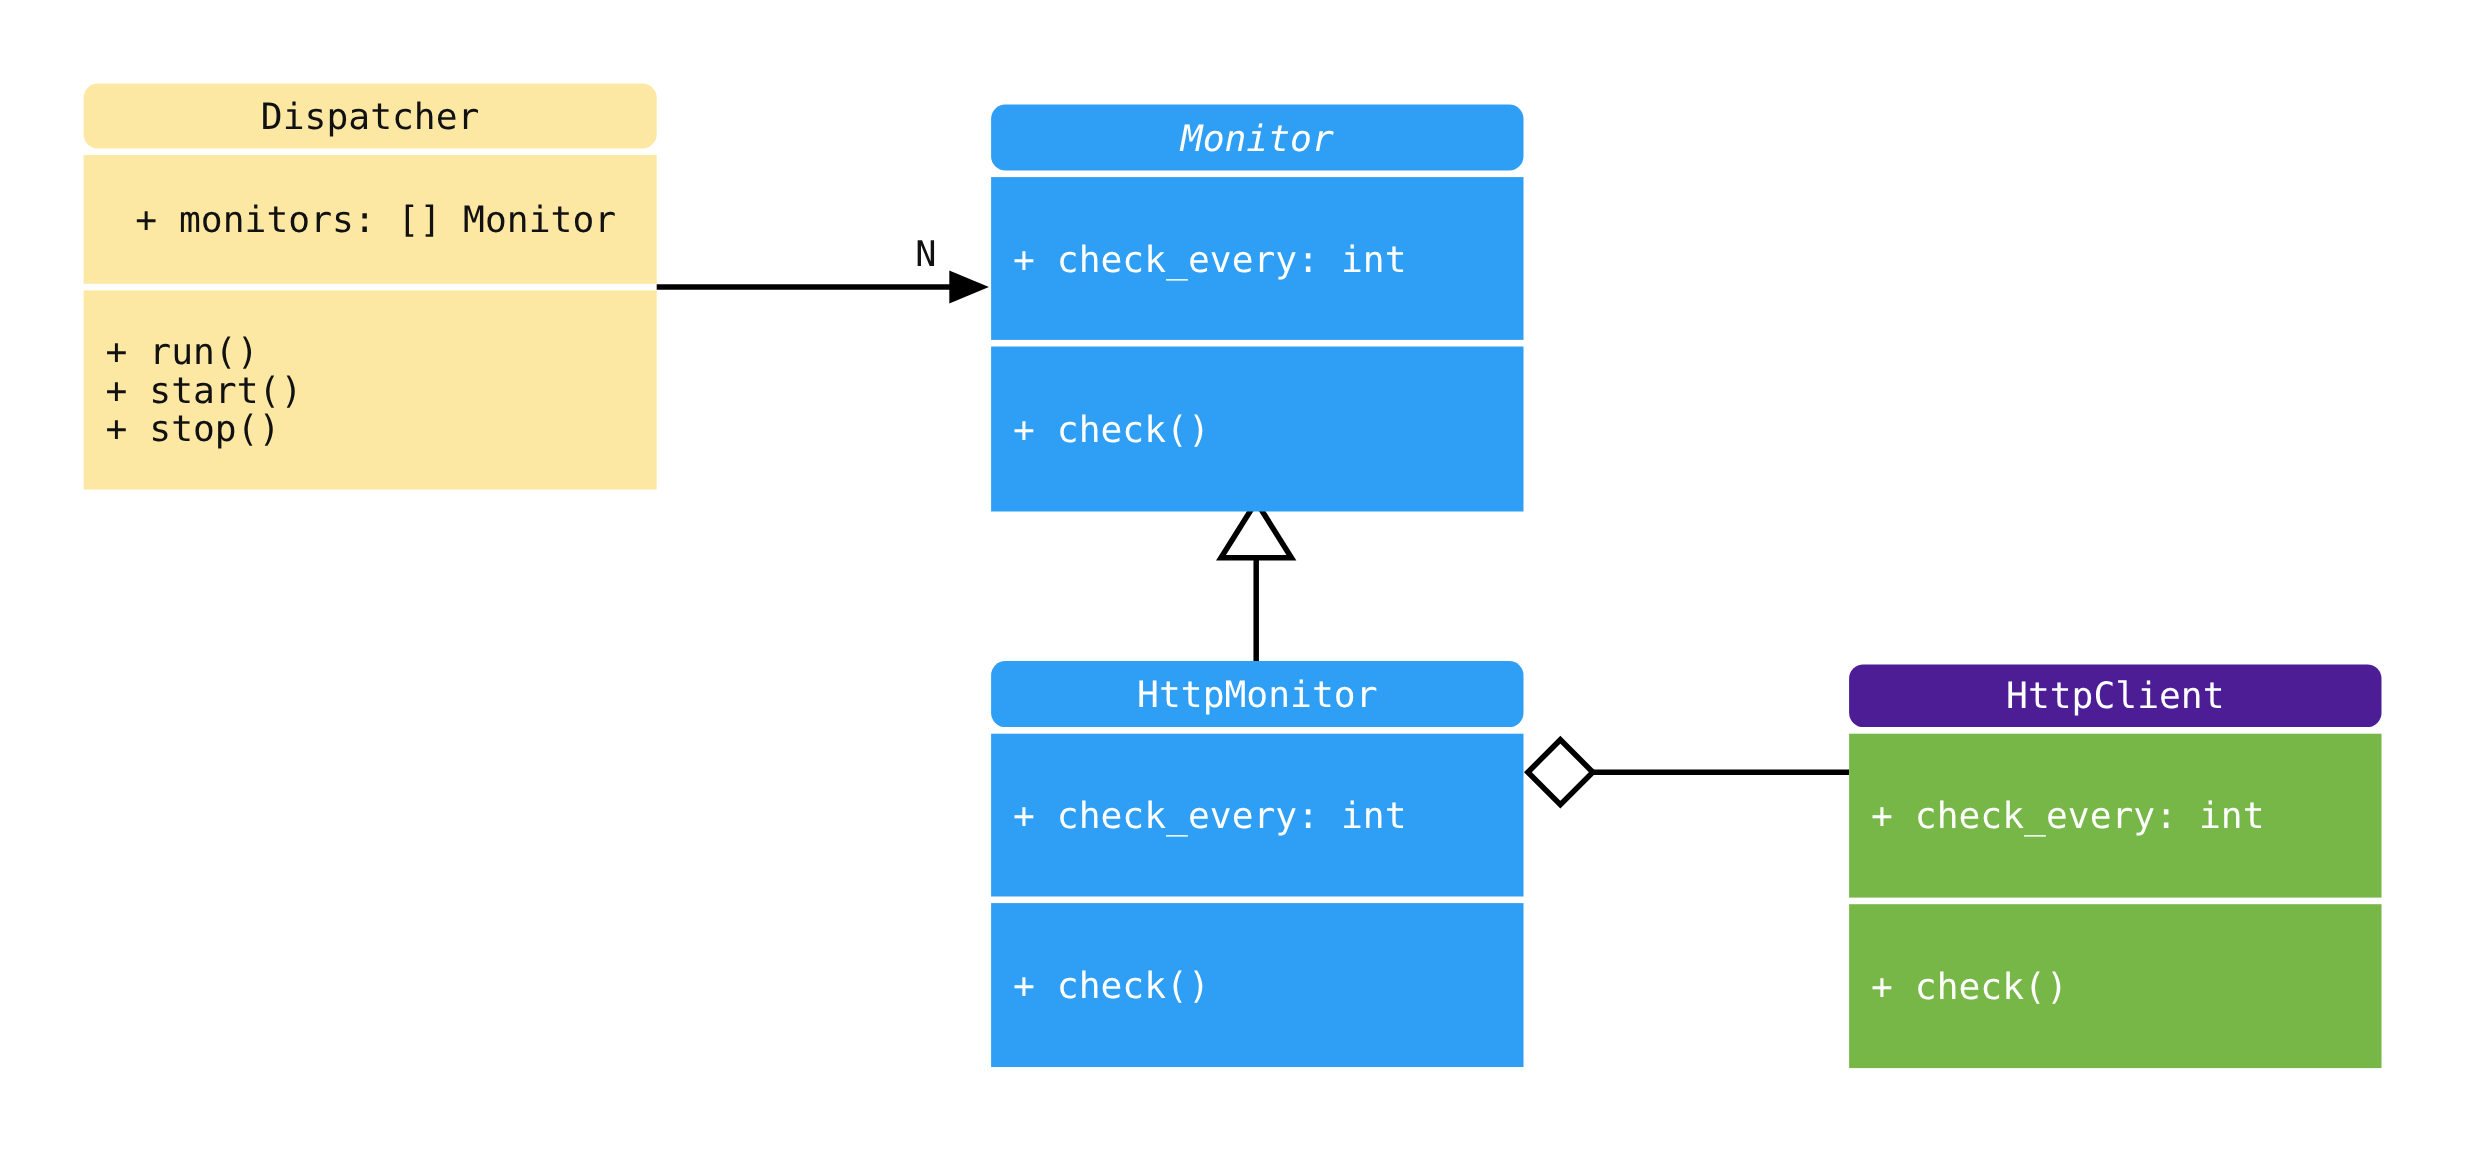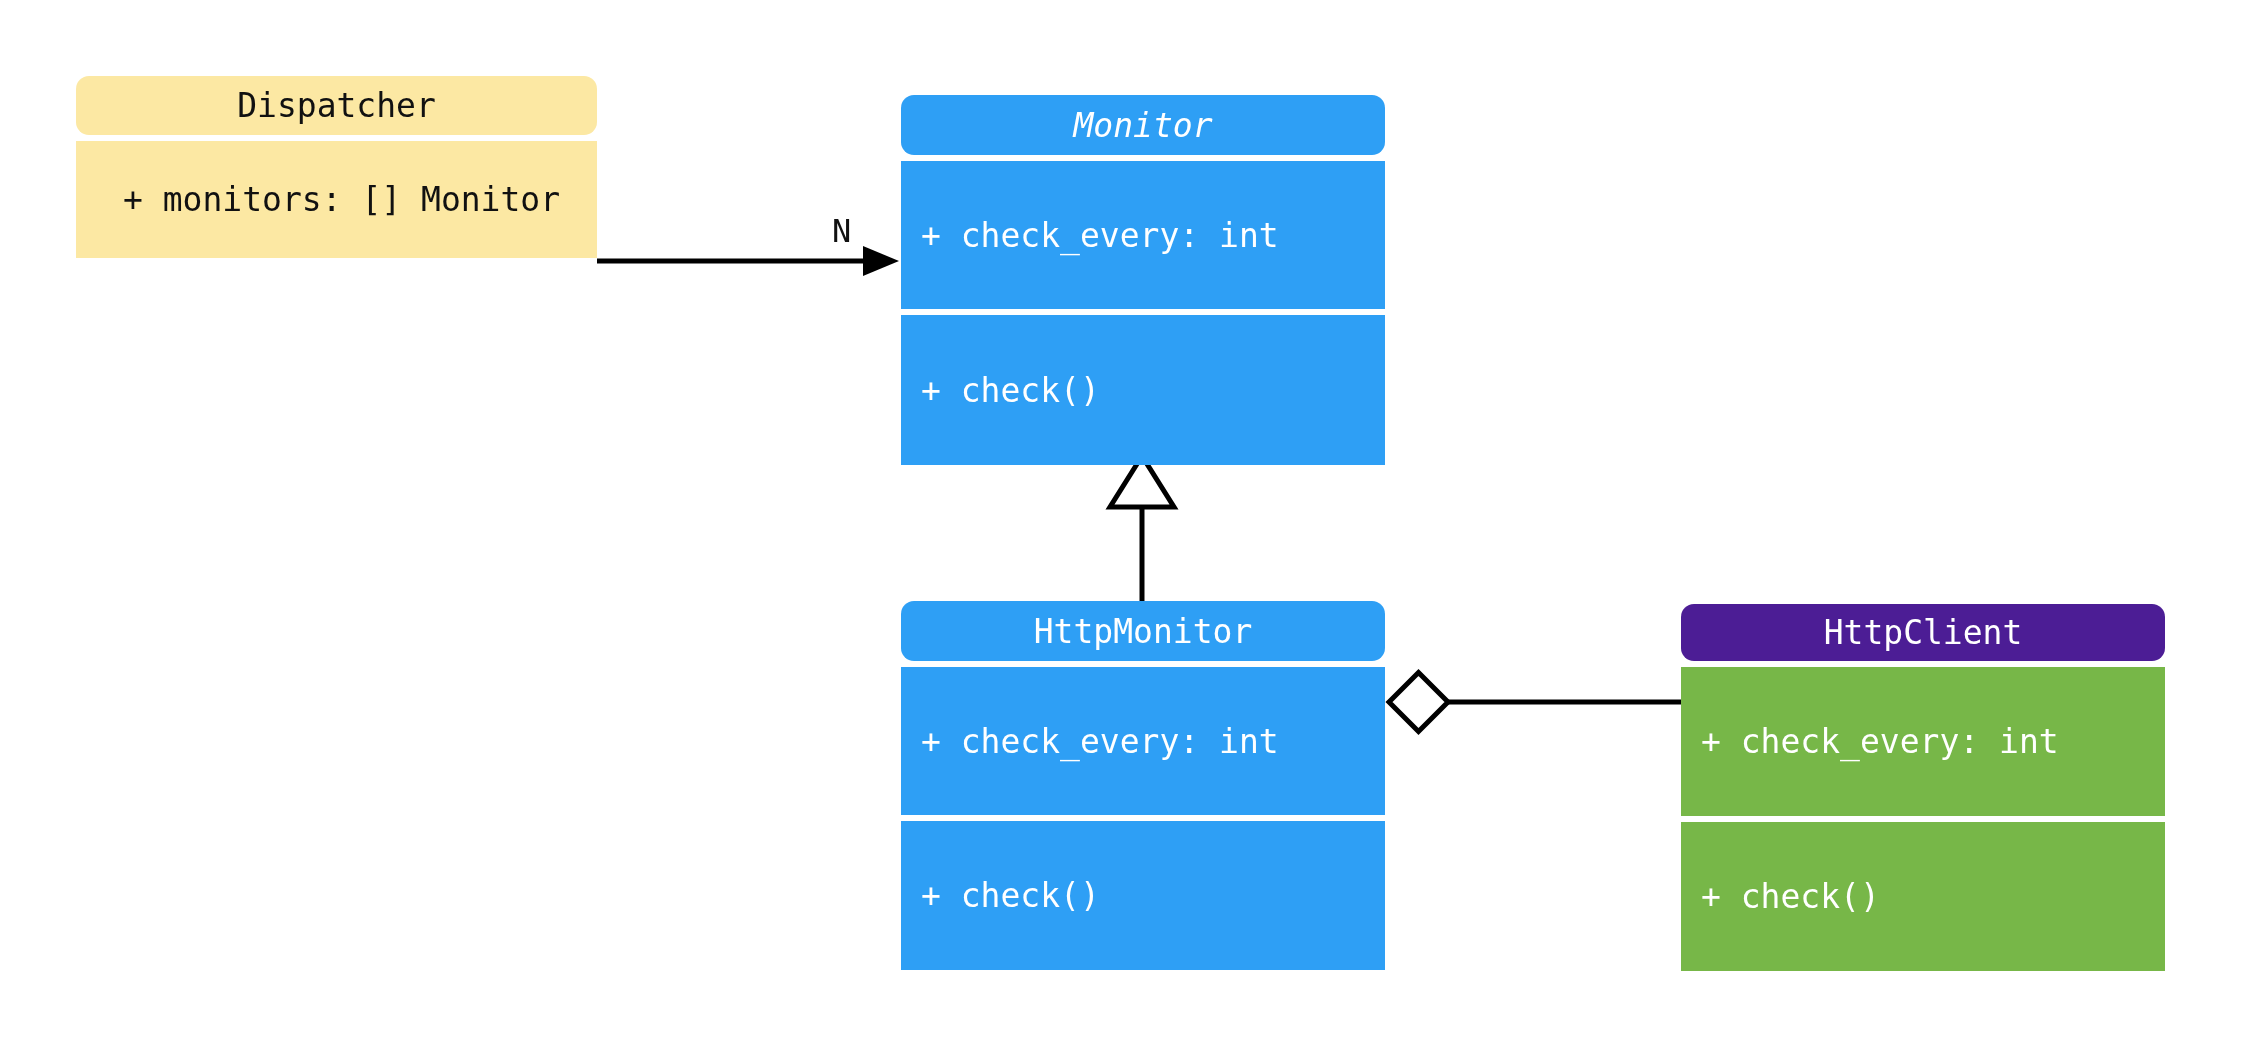--- a/index.html
+++ b/index.html
@@ -64,20 +64,25 @@
     <line x1="1448" y1="702" x2="1681" y2="702" stroke="#000000" stroke-width="5"></line>
   </svg>
 
   <div class="edge-label" style="left:832px;top:212px;">N</div>
 
   <div class="uml-class dark-text" style="left:76px;top:76px;width:521px;height:369px;">
     <div class="sec header" style="flex: 0 0 59px; background: rgb(252, 232, 163);">Dispatcher</div>
     <div class="sec" style="flex: 0 0 117px; background: rgb(252, 232, 163); padding-left: 27px;">
       <div class="line">+ monitors: [] Monitor</div>
     </div>
+    <div class="sec" style="flex: 0 0 181px; background: rgb(252, 232, 163);">
+      <div class="line">+ run()</div>
+      <div class="line">+ start()</div>
+      <div class="line">+ stop()</div>
+    </div>
   </div>
 
   <div class="uml-class white-text" style="left:901px;top:75px;width:484px;height:370px;margin-top:20px;">
     <div class="sec header italic-title" style="flex: 0 0 60px; background: rgb(46, 159, 245);">Monitor</div>
     <div class="sec" style="flex: 0 0 148px; background: rgb(46, 159, 245);">
       <div class="line">+ check_every: int</div>
     </div>
     <div class="sec" style="flex: 0 0 150px; background: rgb(46, 159, 245);">
       <div class="line">+ check()</div>
     </div>

